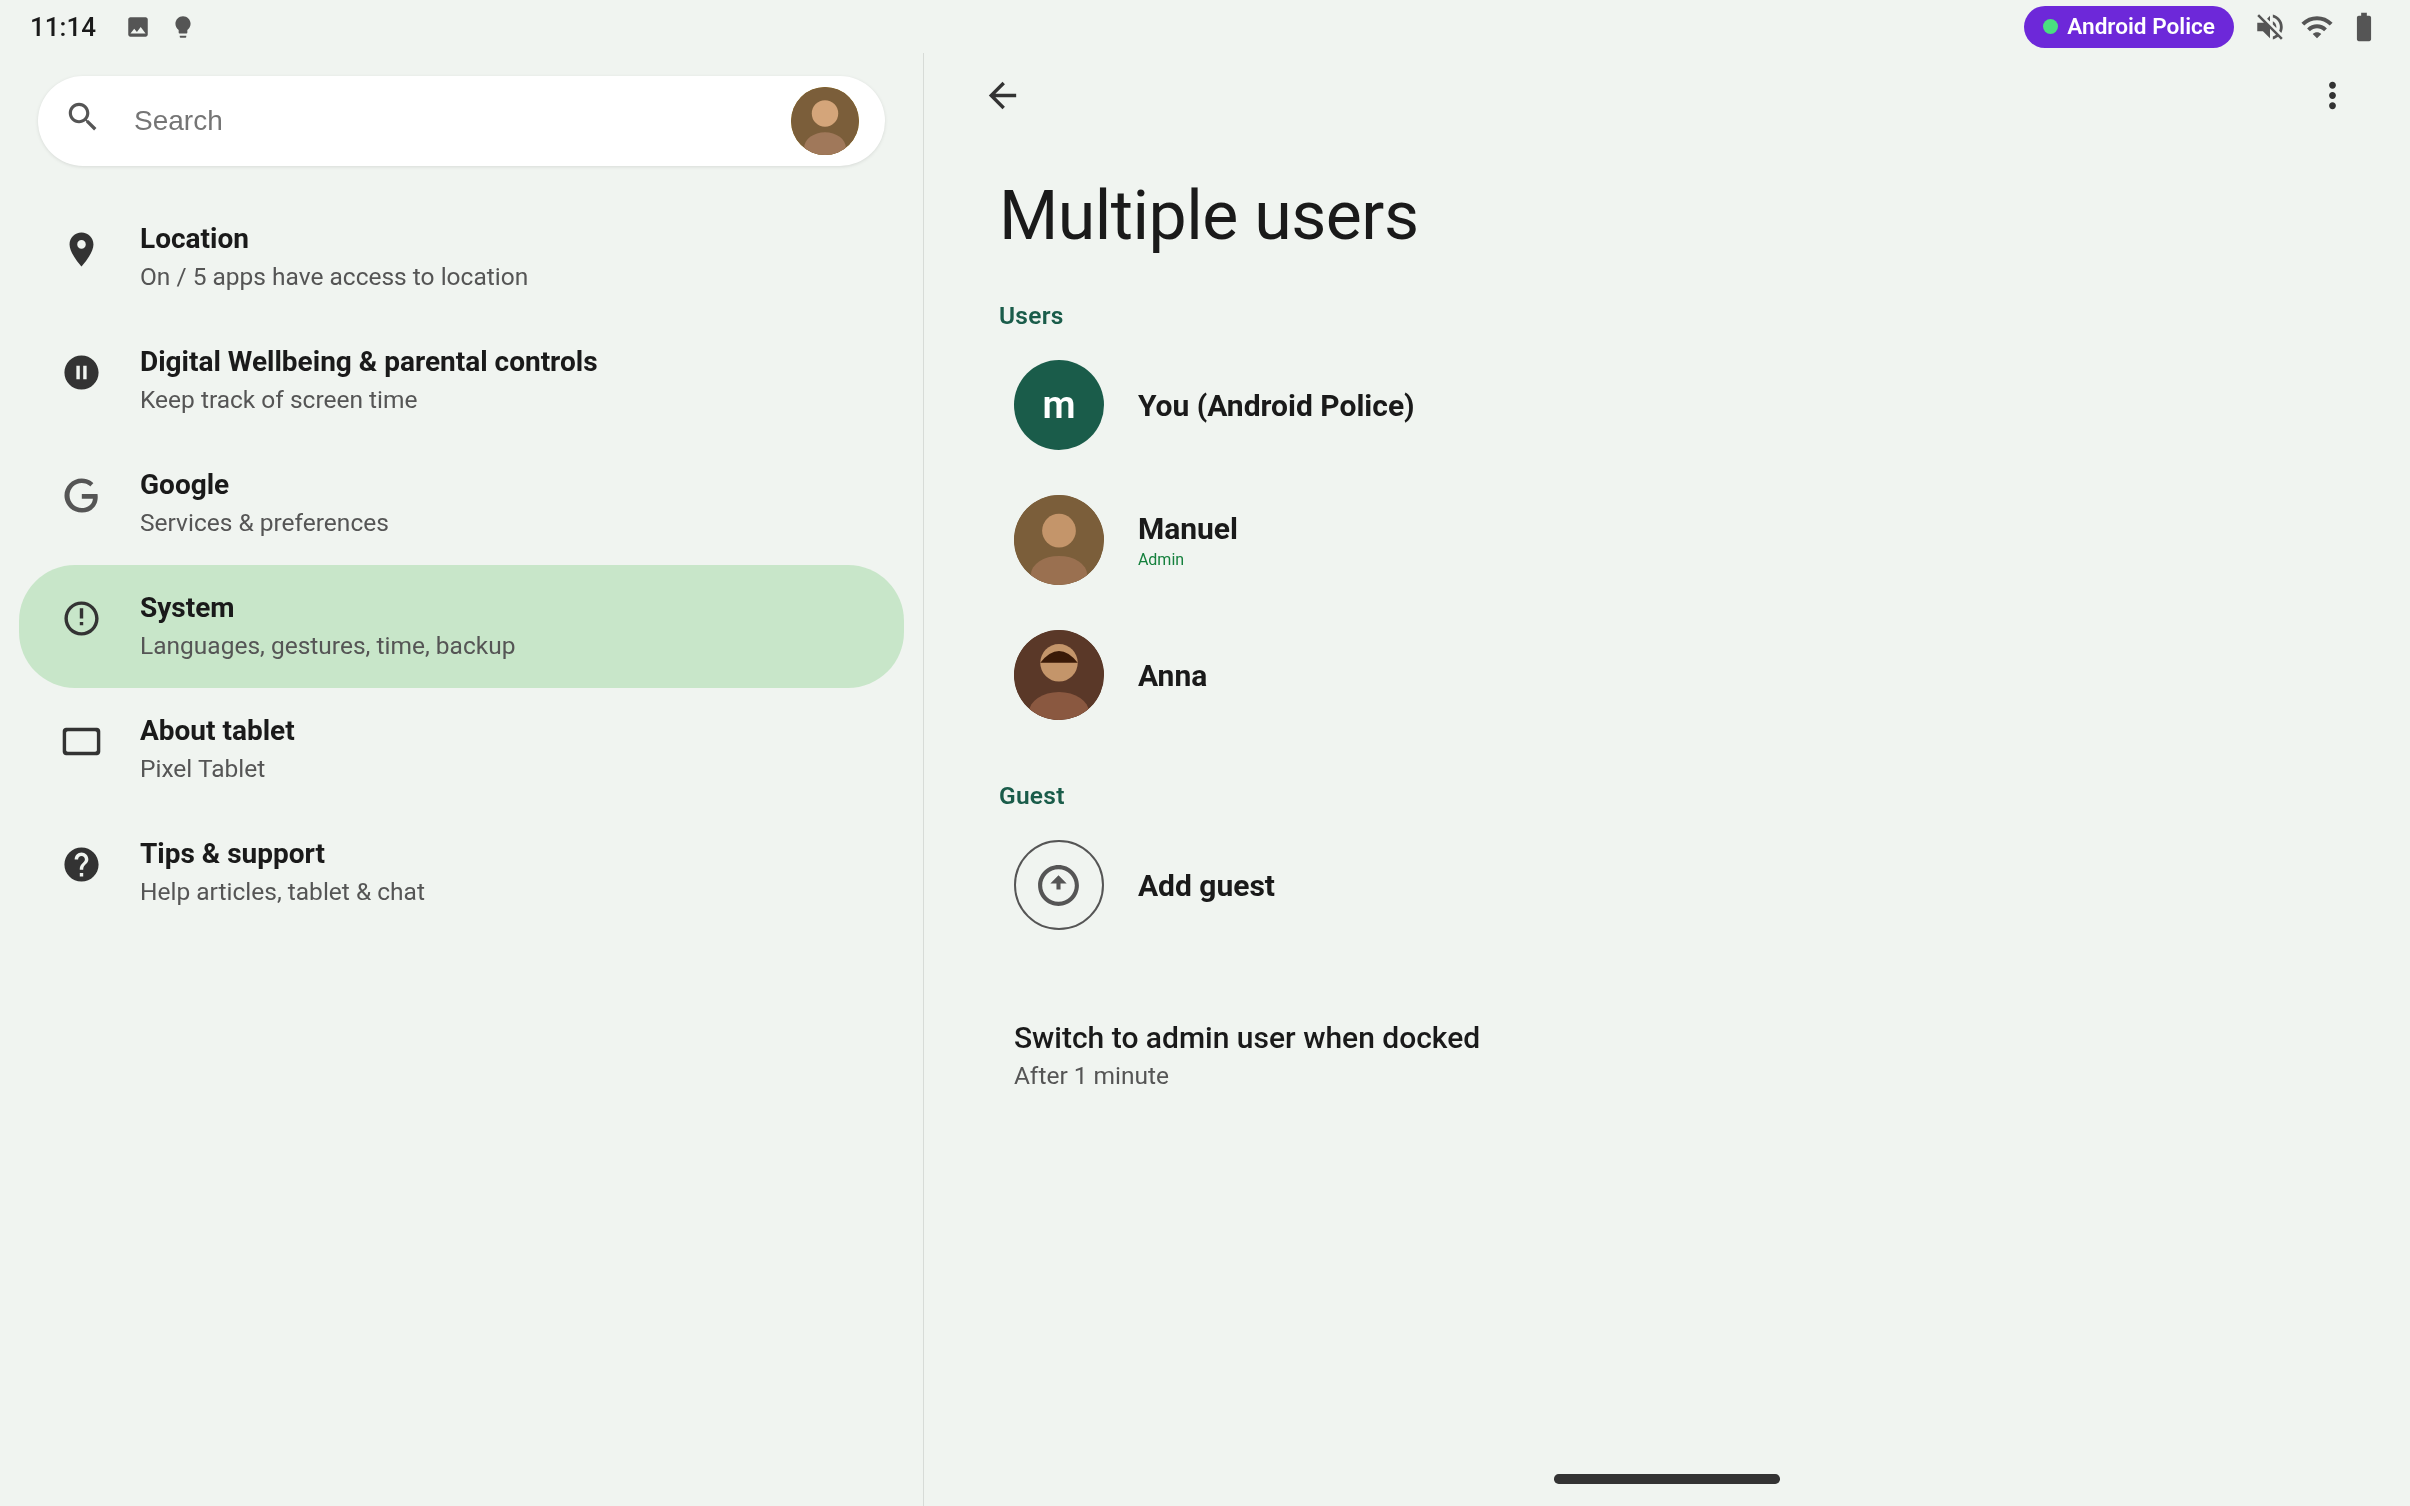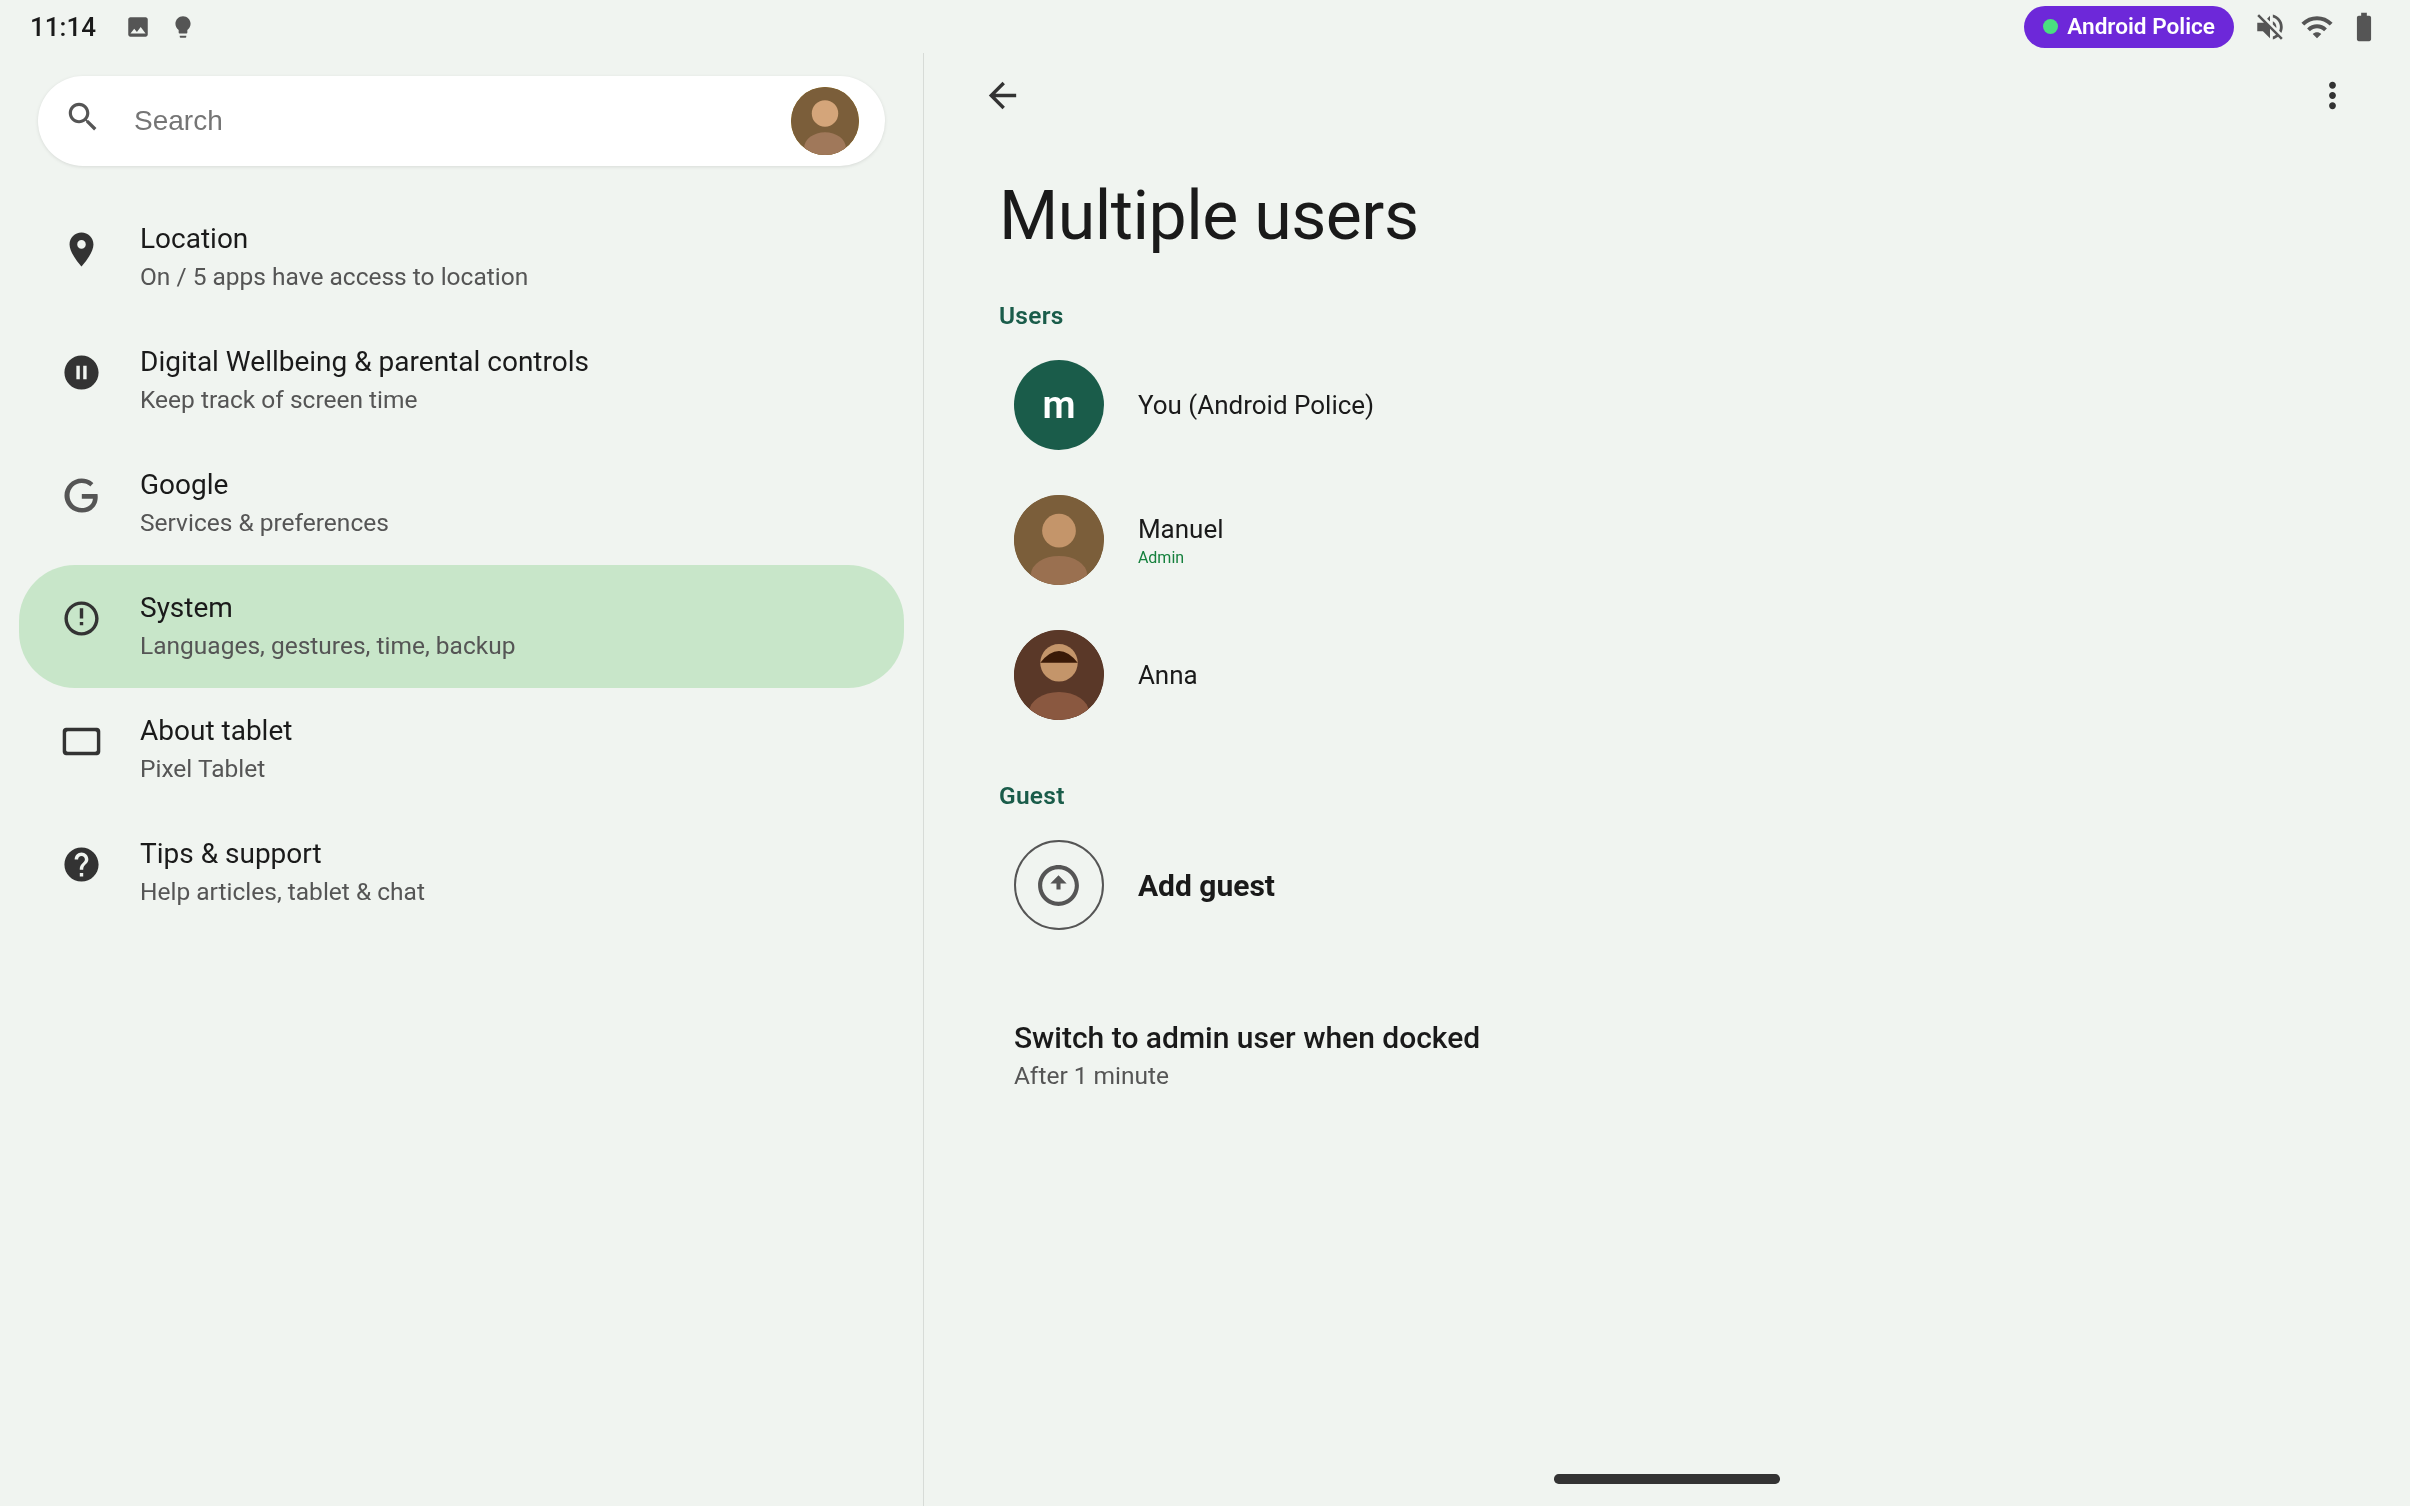--- a/index.html
+++ b/index.html
@@ -171,21 +171,21 @@
     }
 
     .sidebar-item-text {
       display: flex;
       flex-direction: column;
       gap: 5.6px;
     }
 
     .sidebar-item-title {
       font-size: 28px;
-      font-weight: 400;
+      font-weight: 700;
       color: #1a1a1a;
       line-height: 1.2;
     }
 
     .sidebar-item-subtitle {
       font-size: 24.5px;
       color: #555;
       line-height: 1.3;
     }
 
@@ -298,22 +298,22 @@
       background: #6B5044;
     }
 
     .user-info {
       display: flex;
       flex-direction: column;
       gap: 3.8px;
     }
 
     .user-name {
-      font-size: 26px;
-      font-weight: 400;
+      font-size: 30px;
+      font-weight: 700;
       color: #1a1a1a;
     }
 
     .user-role {
       font-size: 16px;
       color: #15803d;
     }
 
     .guest-section {
       margin-top: 7.5px;

